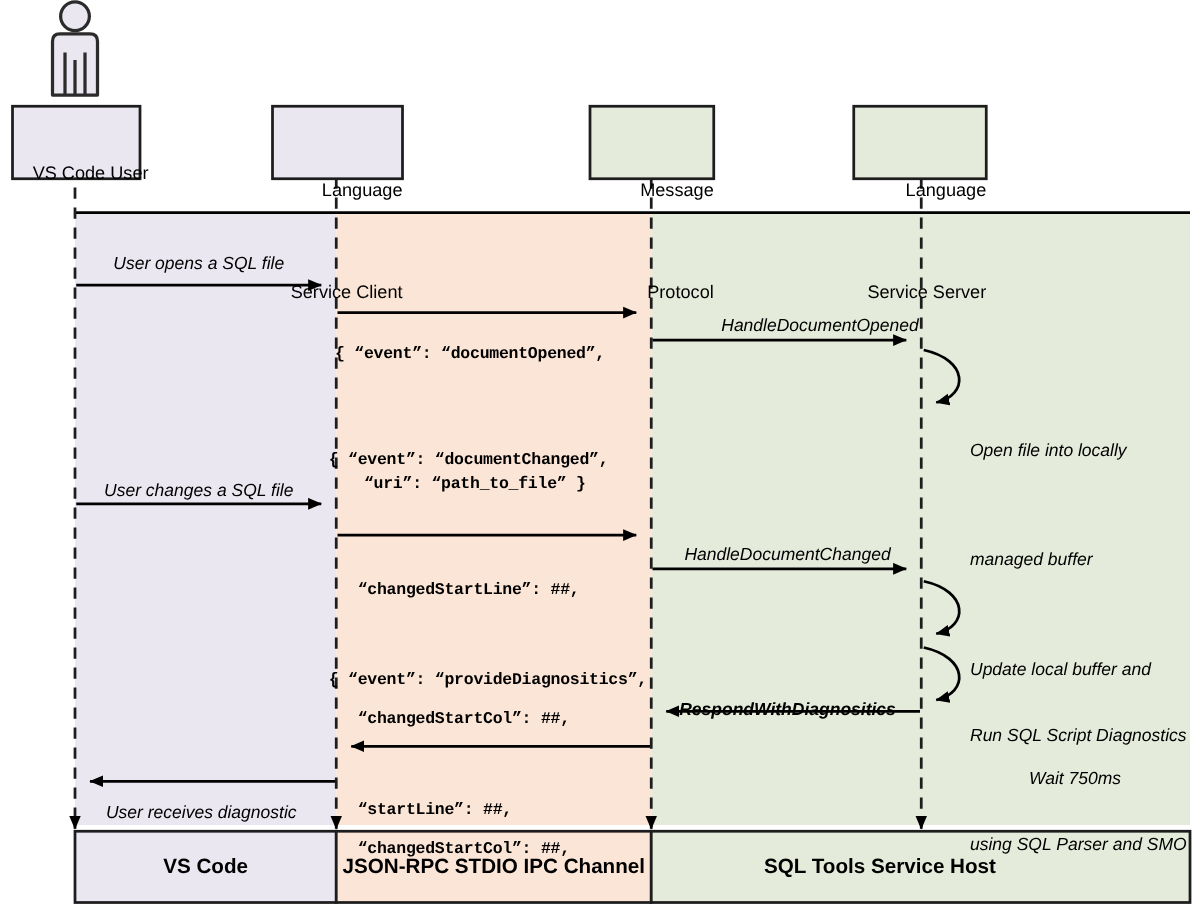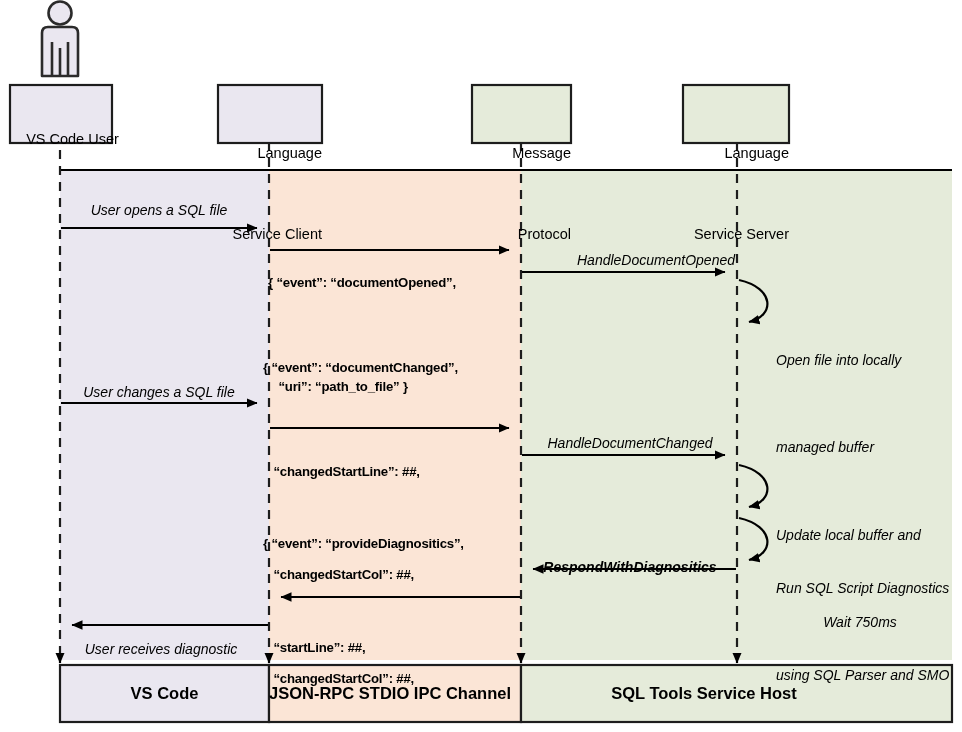--- a/index.html
+++ b/index.html
@@ -86,21 +86,21 @@
   .note-label {
     position: absolute;
     font-style: italic;
     font-size: 14px;
     color: #000000;
     white-space: pre;
     line-height: 29px;
   }
   .json-block {
     position: absolute;
-    font-family: Liberation Sans, sans-serif;
+    font-family: Liberation Mono, monospace;
     font-size: 13.2px;
     font-weight: bold;
     color: #000000;
     white-space: pre;
     line-height: 34.5px;
     letter-spacing: -0.2px;
   }
   .footer-label {
     position: absolute;
     font-weight: bold;
@@ -246,16 +246,16 @@
   <div class="json-block" style="left:263px; top:458px;">
     <div>{ “event”: “provideDiagnositics”,</div>
     <div>   “startLine”: ##,</div>
     
     
     
     
   </div>
 
   <div class="footer-label" style="left:60px; top:684px; width:209px;">VS Code</div>
-  <div class="footer-label" style="left:269px; top:684px; width:213px;">JSON-RPC STDIO IPC Channel</div>
+  <div class="footer-label" style="left:269px; top:684px; width:252px;">JSON-RPC STDIO IPC Channel</div>
   <div class="footer-label" style="left:521px; top:684px; width:366px;">SQL Tools Service Host</div>
 
 </div>
 
 </body></html>

